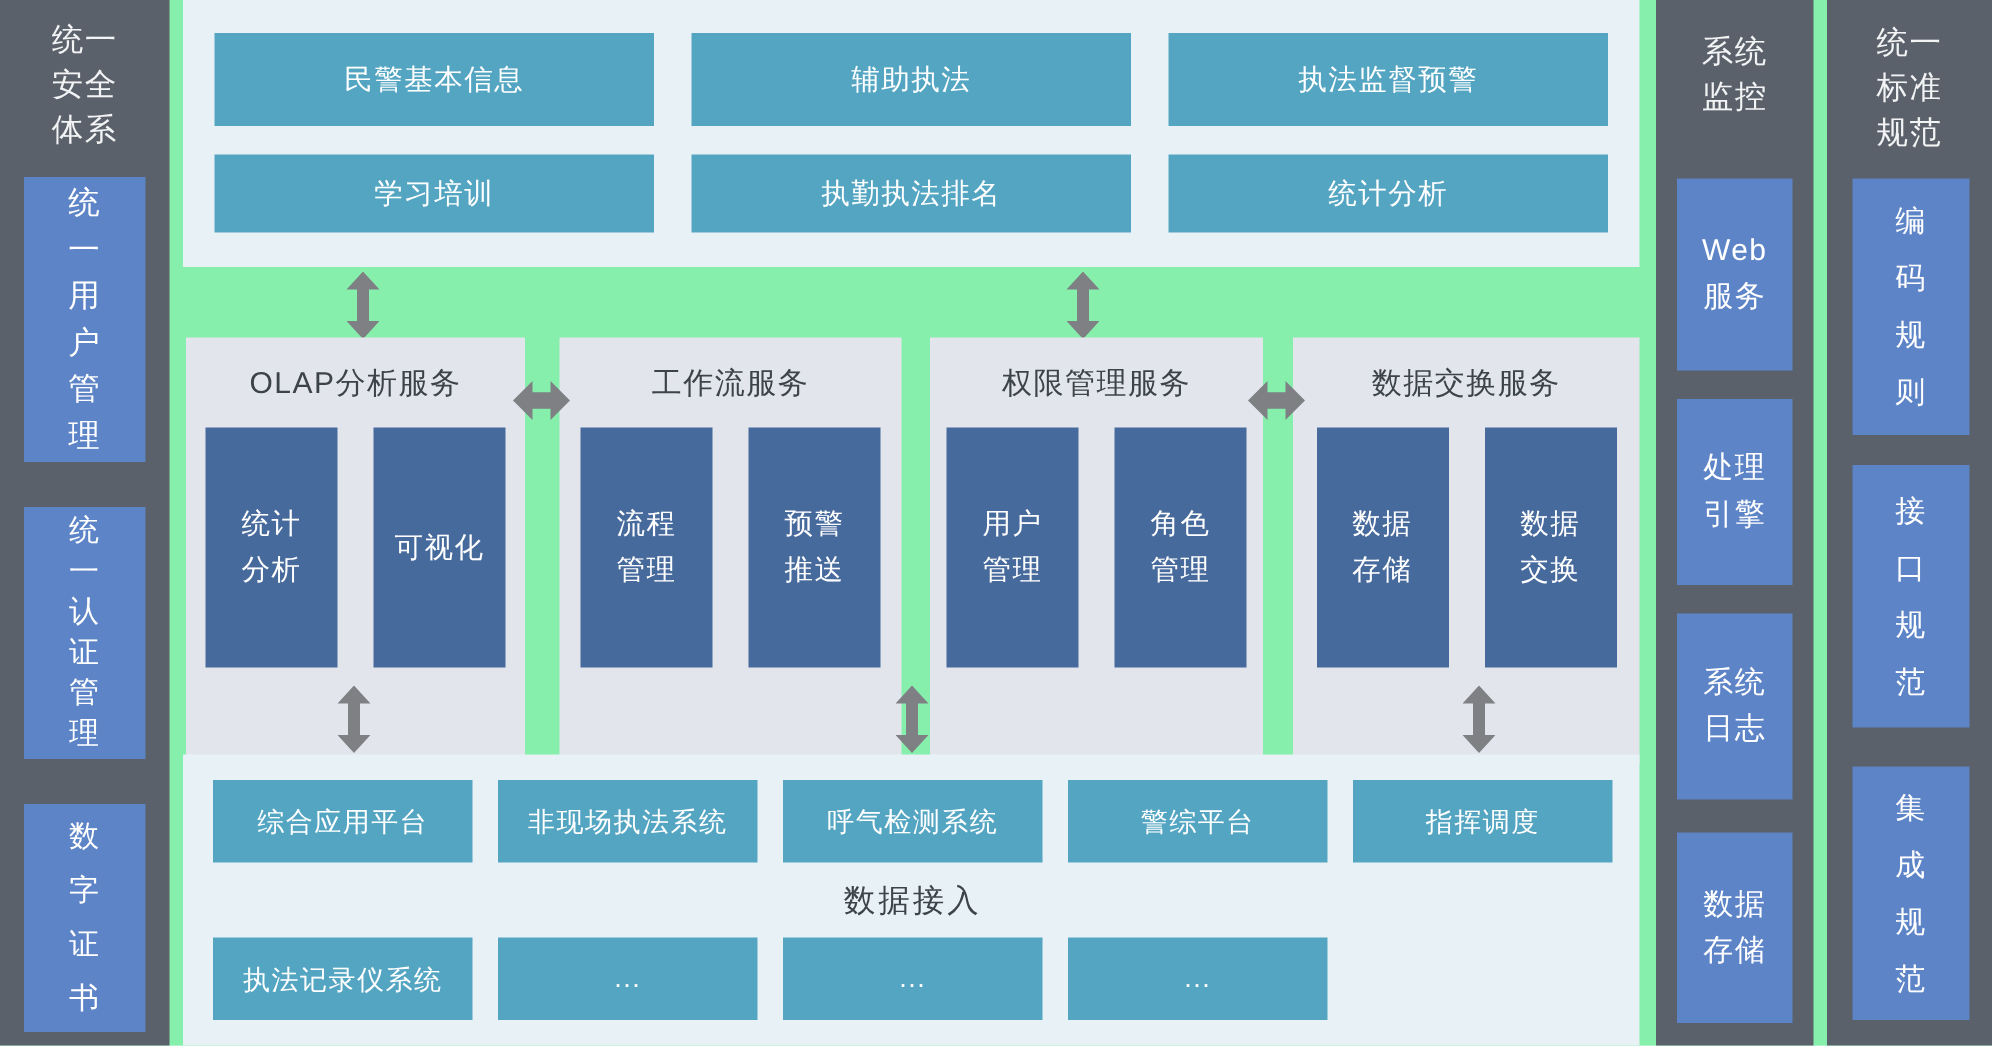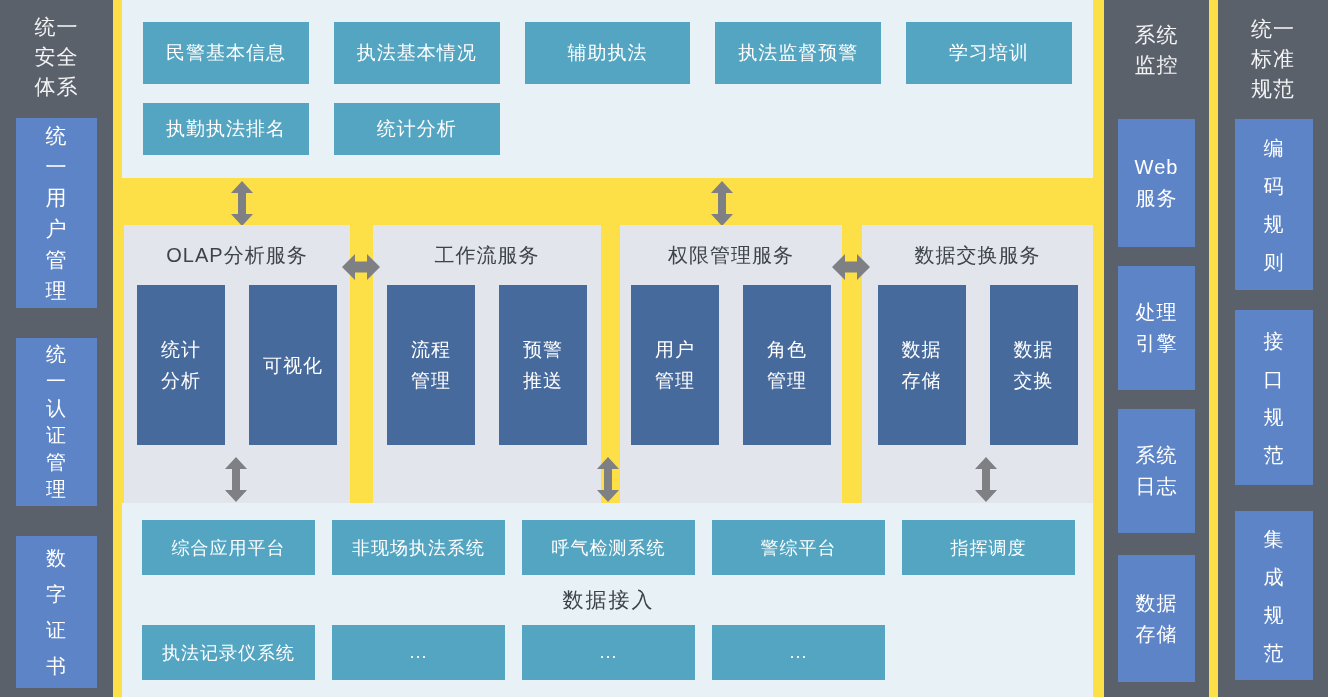--- a/index.html
+++ b/index.html
@@ -1,21 +1,21 @@
 <!DOCTYPE html>
 <html><head>
 <meta charset="utf-8">
 <style>
   * { margin:0; padding:0; box-sizing:border-box; }
   html,body { background:#ffffff; }
   body {
     font-family:"Liberation Sans","DejaVu Sans",sans-serif;
     width:1328px; height:697px; overflow:hidden; position:relative;
   }
-  .stage { position:absolute; top:0; left:0; width:1328px; height:697px; background:#fde047; }
+  .stage { position:absolute; top:0; left:0; width:1328px; height:697px; background:#86efac; }
 
   
   .side-col { position:absolute; top:0; height:697px; background:#5b616b; }
   .side-col .col-title {
     color:#f2f3f4; text-align:center; white-space:pre-line;
     font-size:21px; line-height:30px; letter-spacing:1px;
   }
   .side-box {
     position:absolute; background:#5d84c6; color:#ffffff;
     display:flex; align-items:center; justify-content:center;
@@ -30,21 +30,21 @@
   #left-sidebar .col-title  { padding-top:12px; }
   #monitor-col .col-title   { padding-top:20px; }
   #standards-col .col-title { padding-top:14px; }
 
   
   .main { position:absolute; left:122px; top:0; width:971px; height:697px; }
   .band { position:absolute; left:0; width:971px; background:#e8f2f6; }
 
   
   .top-band { top:0; height:178px; padding:22px 21px 0 21px;
-    display:grid; grid-template-columns:repeat(5,1fr); grid-template-rows:62px 52px;
+    display:grid; grid-template-columns:repeat(3,1fr); grid-template-rows:62px 52px;
     column-gap:25px; row-gap:19px; }
   .teal-box {
     background:#54a5c2; color:#ffffff; font-size:19px; letter-spacing:1px;
     display:flex; align-items:center; justify-content:center; text-align:center;
   }
 
   
   .panel { position:absolute; top:225px; height:284px; background:#e3e5ed; }
   .panel-title {
     height:60px; display:flex; align-items:center; justify-content:center;
@@ -99,21 +99,20 @@
     <div class="side-box" style="left:16px; width:81px; top:536px; height:152px; line-height:36px;">数
 字
 证
 书</div>
   </aside>
 
   <main class="main">
 
     <section class="band top-band">
       <div class="teal-box">民警基本信息</div>
-      <div class="teal-box">执法基本情况</div>
       <div class="teal-box">辅助执法</div>
       <div class="teal-box">执法监督预警</div>
       <div class="teal-box">学习培训</div>
       <div class="teal-box">执勤执法排名</div>
       <div class="teal-box">统计分析</div>
     </section>
 
     <div class="arrow" style="left:109px; top:181px;">
       <svg width="22" height="45" viewBox="0 0 22 45">
           <path class="arrow-fill" d="M11 0 L22 12 L15 12 L15 33 L22 33 L11 45 L0 33 L7 33 L7 12 L0 12 Z"></path>

